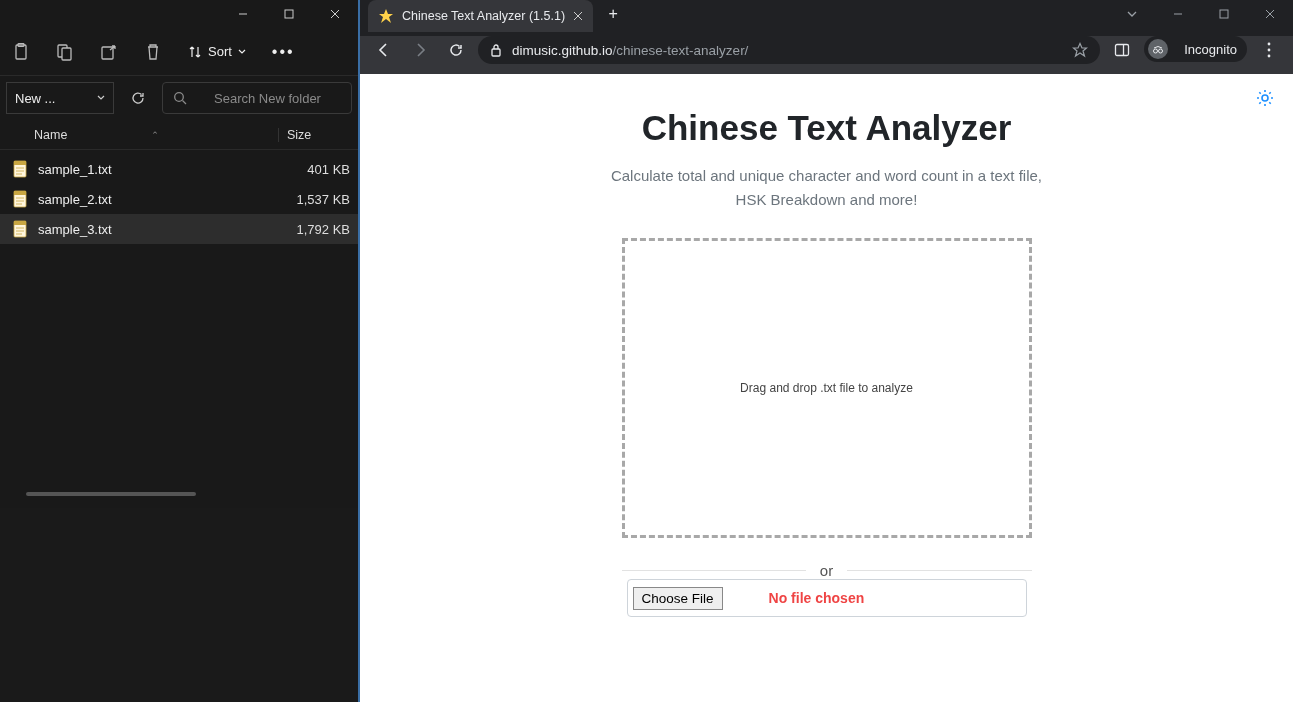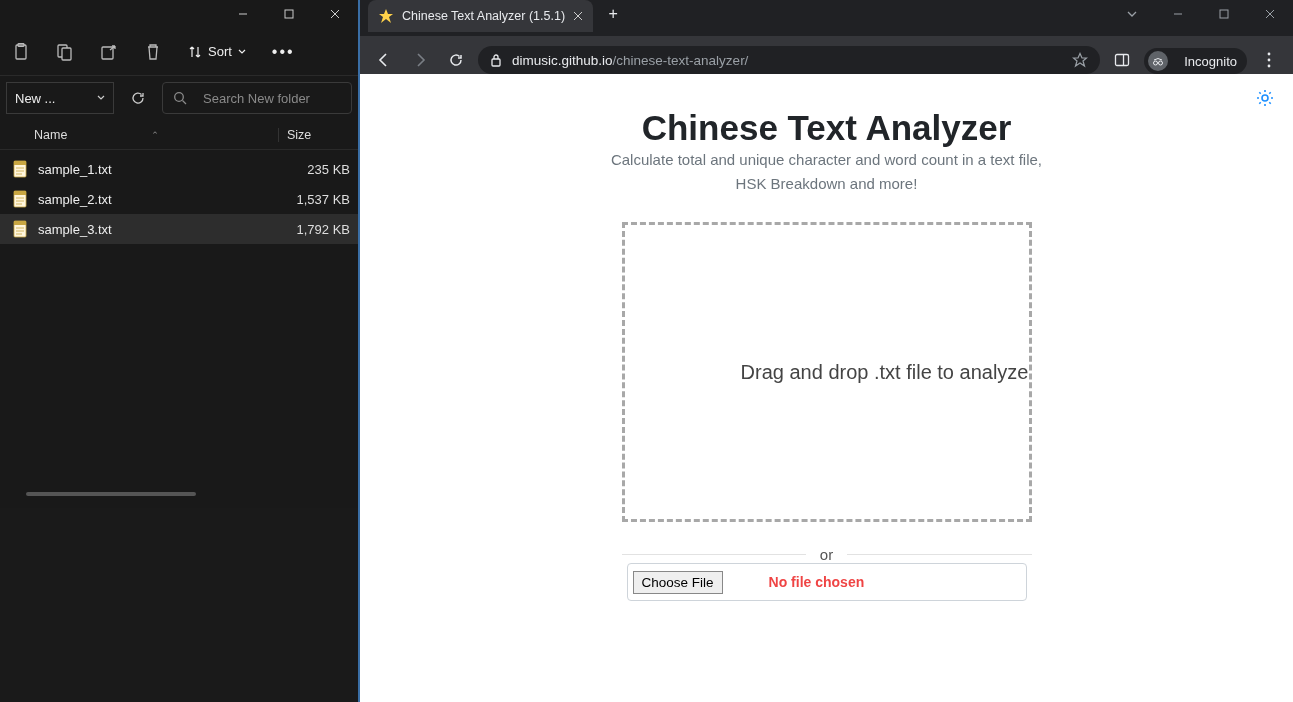--- a/index.html
+++ b/index.html
@@ -33,21 +33,21 @@
     height: 44px; display: flex; align-items: center; gap: 8px; padding: 0 6px;
   }
   .breadcrumb {
     flex: 0 0 108px; height: 32px; border: 1px solid #3a3a3a; border-radius: 0;
     display: flex; align-items: center; padding: 0 8px; font-size: 13px; color: #eee;
     justify-content: space-between;
   }
   .bc-refresh { width:32px; height:32px; display:flex; align-items:center; justify-content:center; }
   .search-box {
     flex: 1; height: 32px; border: 1px solid #3a3a3a; border-radius: 4px;
-    display: flex; align-items: center; padding: 0 10px; gap: 16px; color: #8a8a8a;
+    display: flex; align-items: center; padding: 0 10px; gap: 27px; color: #8a8a8a;
     font-size: 13px;
   }
 
   .file-header {
     display: flex; height: 30px; align-items: center; font-size: 12.5px; color: #ddd;
     padding: 0 8px 0 34px;
     border-bottom: 1px solid #2a2a2a;
   }
   .fh-name { flex: 1; display:flex; align-items:center; gap:4px; }
   .fh-size { width: 72px; text-align: left; border-left:1px solid #333; padding-left:8px; }
@@ -78,21 +78,21 @@
     display: flex; align-items: center; gap: 8px; padding: 0 10px; margin-left: 8px;
     color: #e8eaed; font-size: 12.5px; min-width: 220px;
   }
   .tab-fav { width:16px; height:16px; }
   .tab-close { margin-left:auto; color:#ccc; }
   .tab-new { width:28px; height:28px; display:flex; align-items:center; justify-content:center; color:#e8eaed; margin-left:6px; font-size:16px;}
   .br-winbtns { margin-left:auto; display:flex; }
   .br-winbtns .win-btn { color:#9aa0a6; }
 
   .br-addr {
-    height: 38px; background: #35363a; display: flex; align-items: flex-end; gap: 8px;
+    height: 38px; background: #35363a; display: flex; align-items: flex-start; gap: 8px;
     padding: 0 10px;
   }
   .nav-icon { width:28px; height:28px; display:flex; align-items:center; justify-content:center; color:#9aa0a6;}
   .nav-icon.active { color:#e8eaed; }
   .omnibox {
     flex: 1; height: 28px; background: #202124; border-radius: 14px;
     display: flex; align-items: center; padding: 0 12px; gap: 10px; color:#e8eaed; font-size:13.5px;
   }
   .omnibox .url-dim { color:#9aa0a6; }
   .omni-star { margin-left:auto; color:#9aa0a6; }
@@ -104,25 +104,25 @@
 
   .page {
     flex:1; background:#fff; position:relative; overflow:auto; color:#212529;
   }
   .settings-gear {
     position:absolute; top:14px; right:18px; color:#1e90ff;
   }
   .page-inner {
     max-width: 700px; margin: 0 auto; padding: 34px 20px 40px; text-align:center;
   }
-  .title { font-size: 35px; font-weight:700; color:#212529; }
+  .title { font-size: 35px; font-weight:700; color:#212529; margin-bottom:16px;}
   .subtitle { font-size:15px; color:#6c757d; line-height:1.6; margin-bottom:26px;}
   .dropzone {
     width: 410px; height: 300px; margin:0 auto; border:3px dashed #a8a8a8;
-    display:flex; align-items:center; justify-content:flex-end; font-size:20px; color:#444;
+    display:flex; align-items:center; justify-content:center; font-size:12px; color:#444;
   }
   .or-divider {
     display:flex; align-items:center; justify-content:center; margin:24px auto 0; width:410px;
     color:#555; font-size:15px; gap:14px;
   }
   .or-divider::before, .or-divider::after {
     content:""; flex:1; height:1px; background:#e2e2e2;
   }
   .file-input-row {
     width:400px; margin:0 auto; border:1px solid #ced4da; border-radius:4px;
@@ -230,21 +230,21 @@
         <span class="file-icon">
           <svg width="16" height="18" viewBox="0 0 16 18">
             <rect x="2" y="1" width="12" height="16" rx="1" fill="#fff6dd" stroke="#c9a742" stroke-width="0.8"></rect>
             <rect x="2" y="1" width="12" height="4" fill="#c9a742"></rect>
             <line x1="4" y1="8" x2="12" y2="8" stroke="#c9a742" stroke-width="0.8"></line>
             <line x1="4" y1="11" x2="12" y2="11" stroke="#c9a742" stroke-width="0.8"></line>
             <line x1="4" y1="14" x2="10" y2="14" stroke="#c9a742" stroke-width="0.8"></line>
           </svg>
         </span>
         <span class="file-name">sample_1.txt</span>
-        <span class="file-size">235 KB</span>
+        <span class="file-size">401 KB</span>
       </div>
       <div class="file-row">
         <span class="file-icon">
           <svg width="16" height="18" viewBox="0 0 16 18">
             <rect x="2" y="1" width="12" height="16" rx="1" fill="#fff6dd" stroke="#c9a742" stroke-width="0.8"></rect>
             <rect x="2" y="1" width="12" height="4" fill="#c9a742"></rect>
             <line x1="4" y1="8" x2="12" y2="8" stroke="#c9a742" stroke-width="0.8"></line>
             <line x1="4" y1="11" x2="12" y2="11" stroke="#c9a742" stroke-width="0.8"></line>
             <line x1="4" y1="14" x2="10" y2="14" stroke="#c9a742" stroke-width="0.8"></line>
           </svg>

